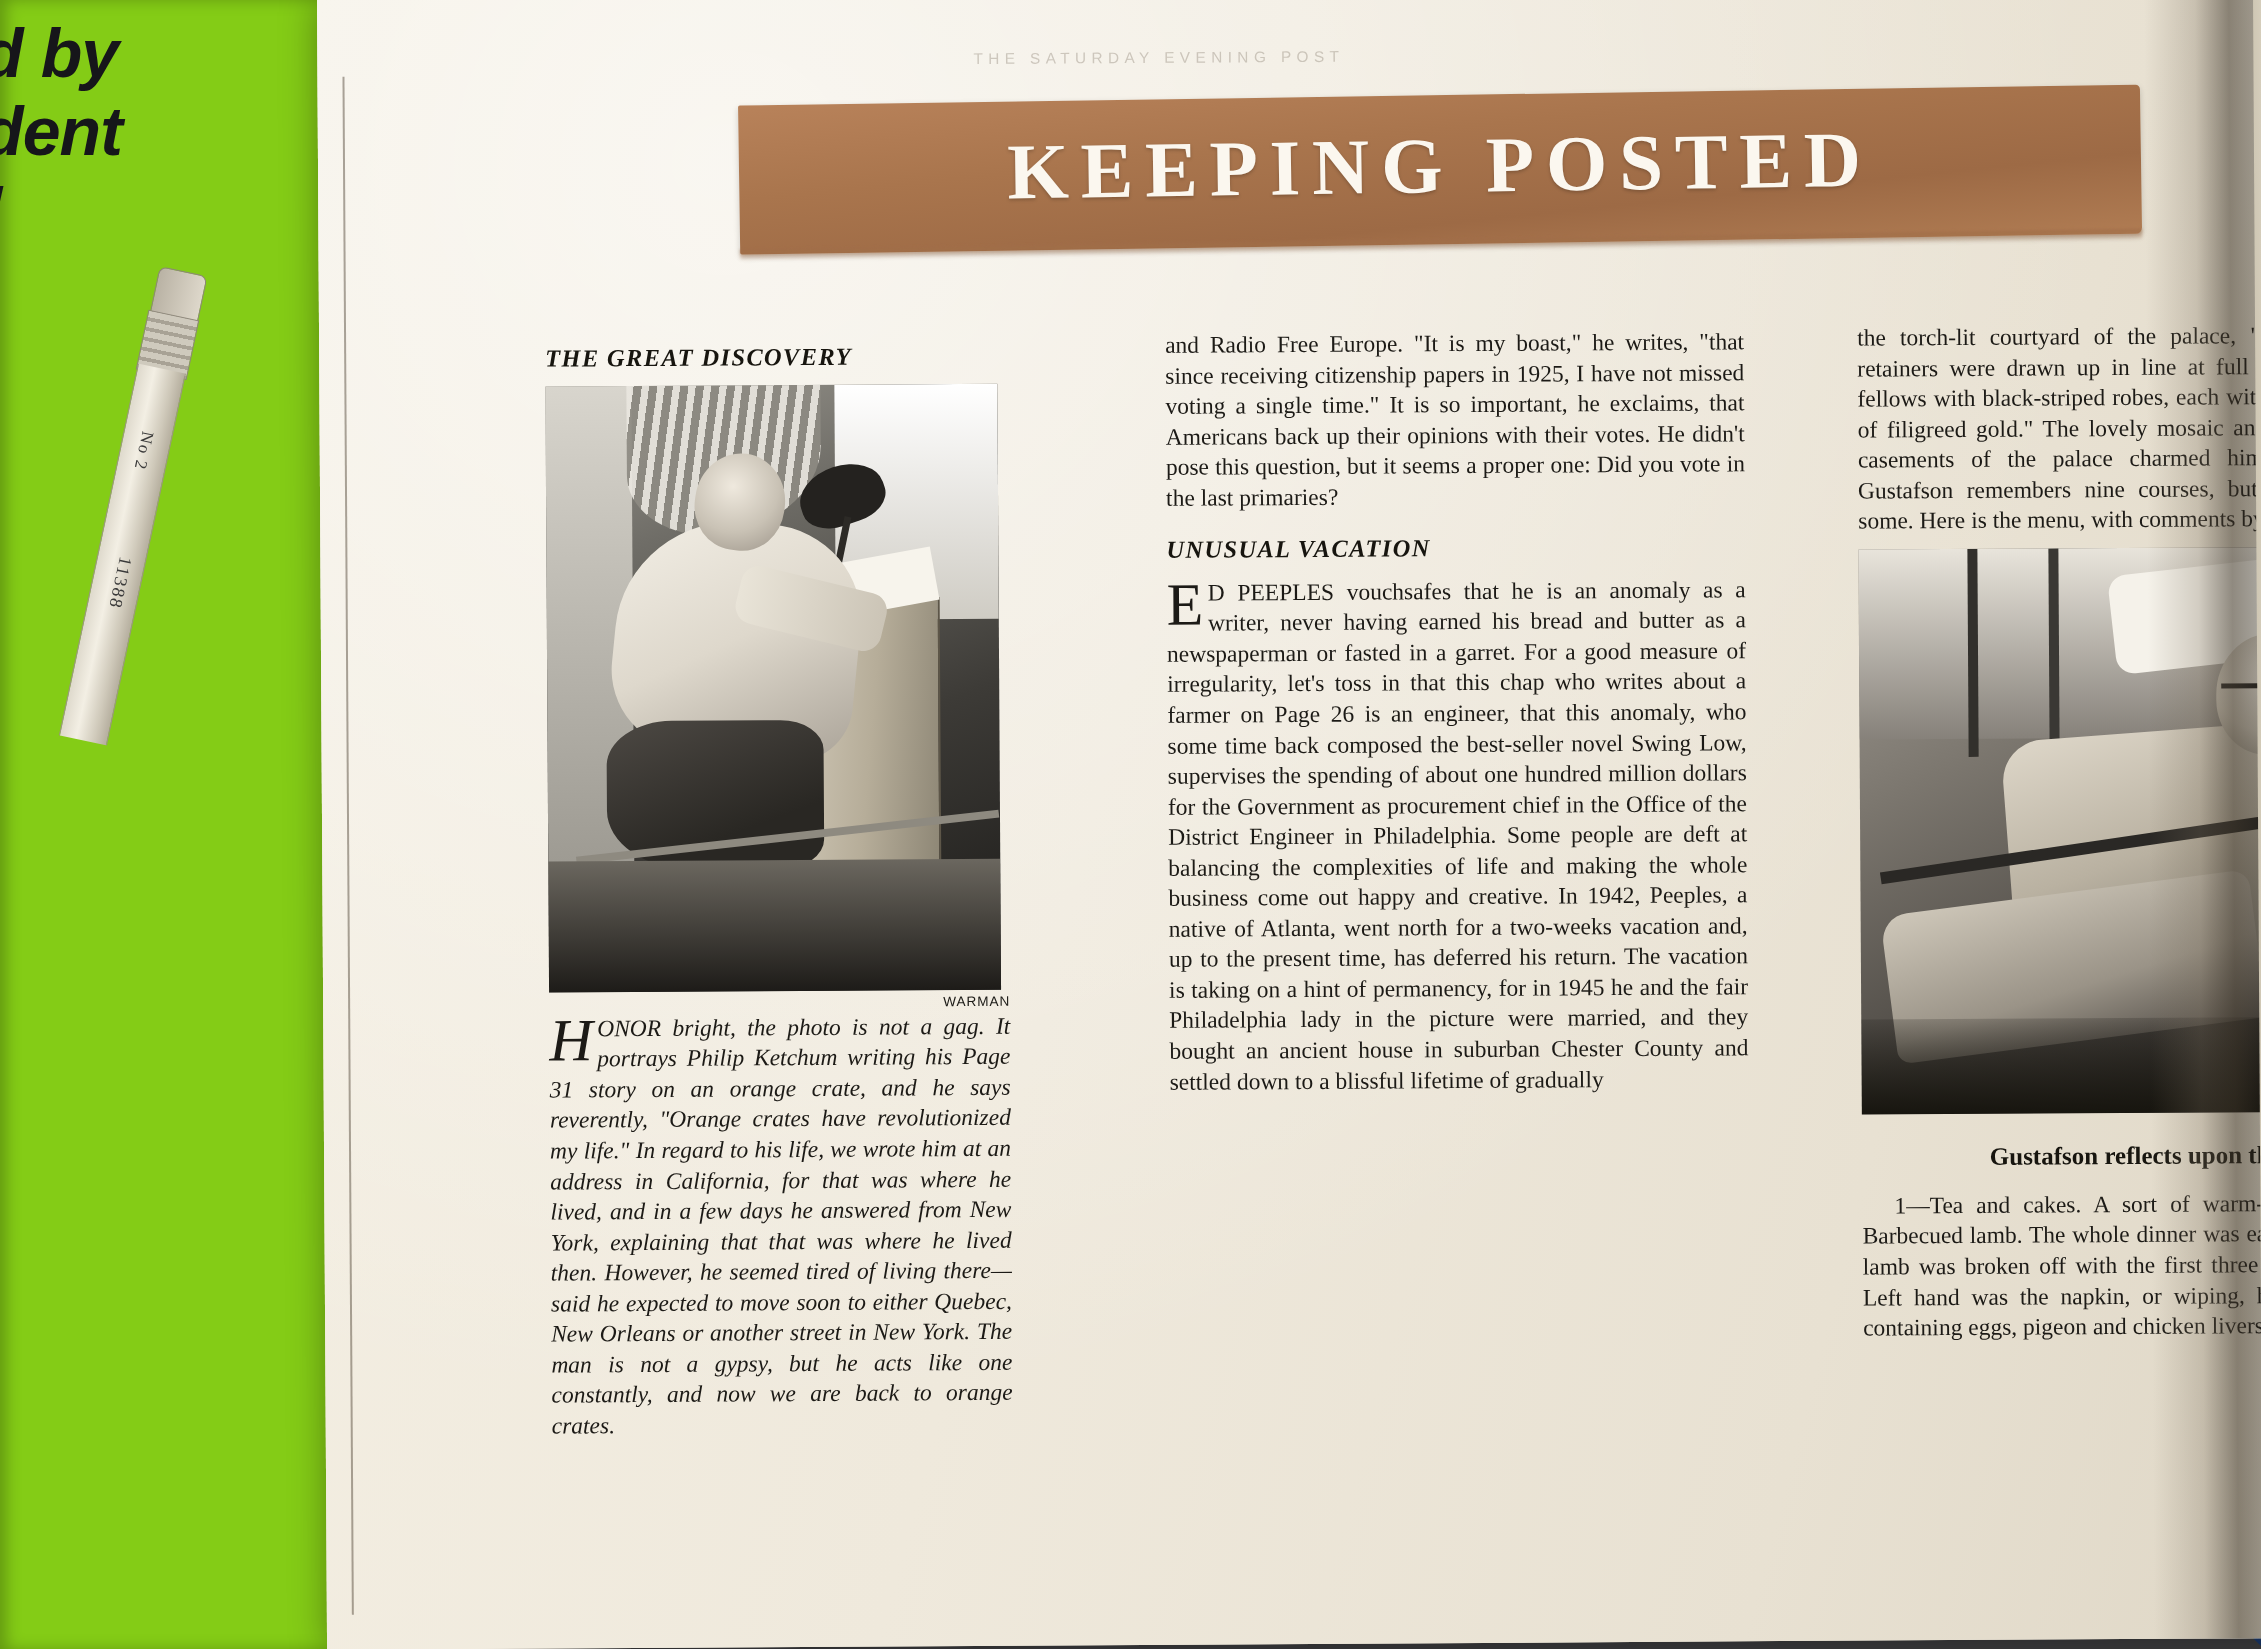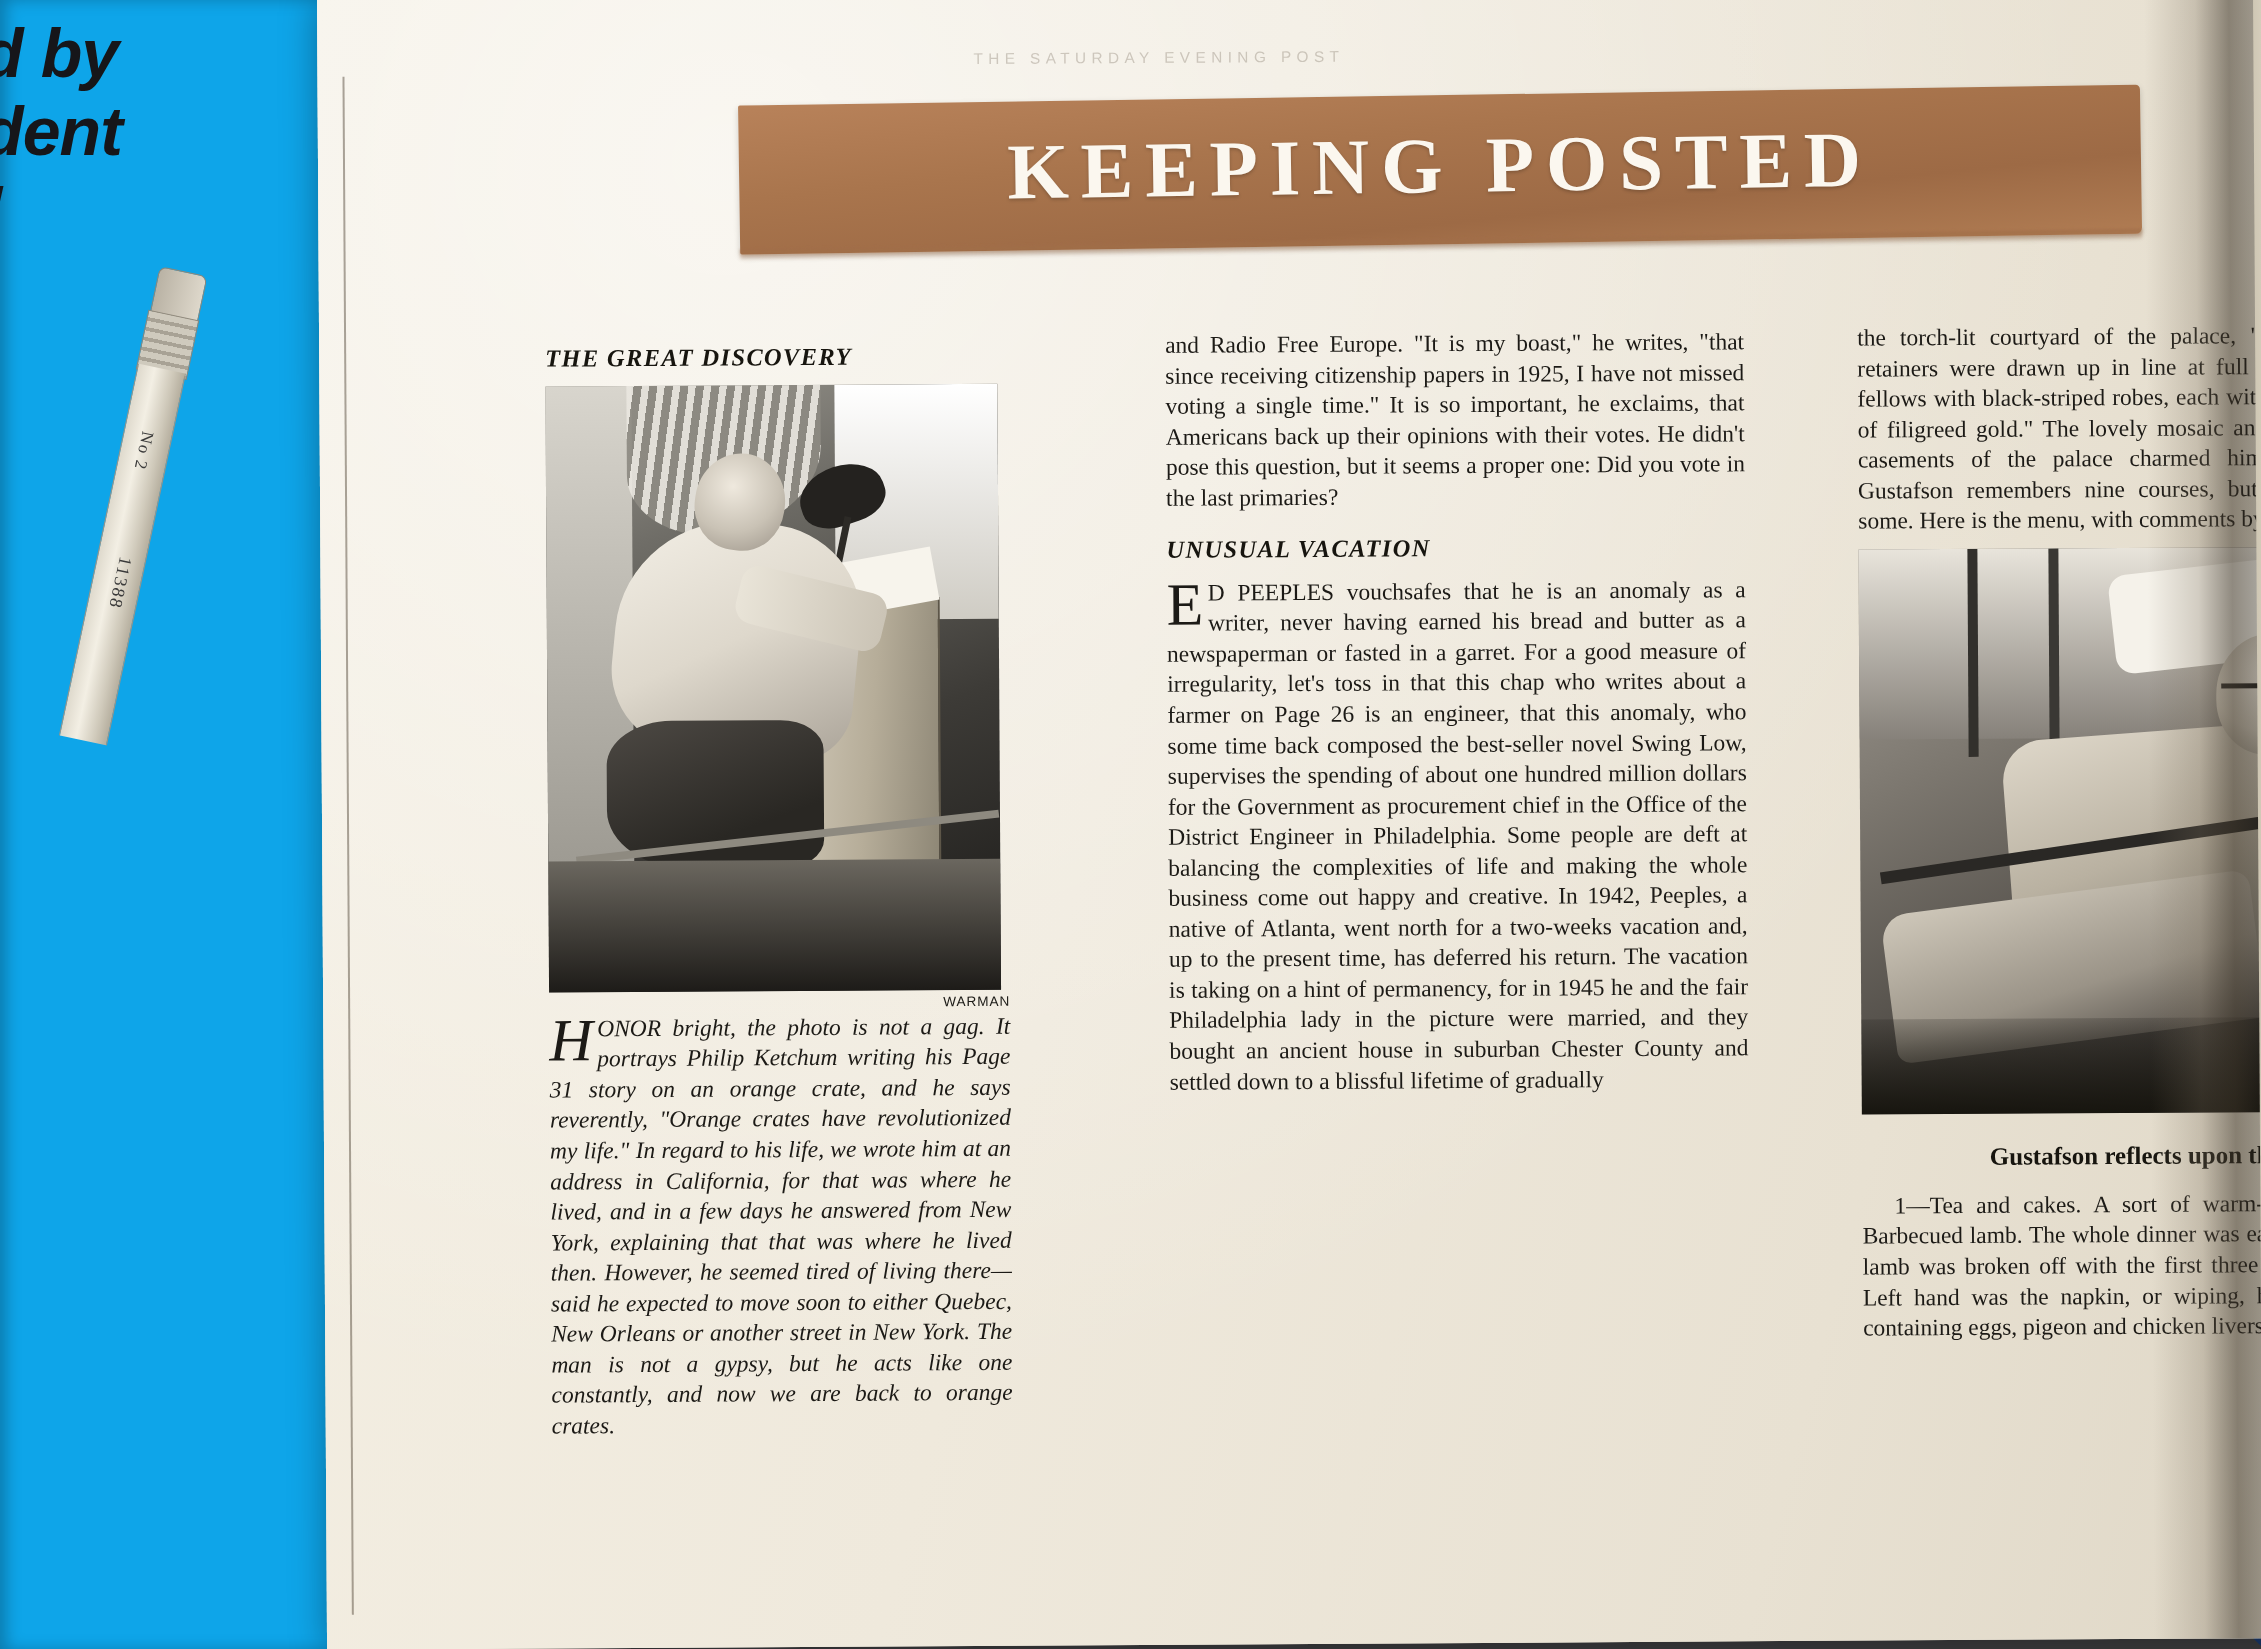--- a/index.html
+++ b/index.html
@@ -35,21 +35,21 @@
     border-radius: 55% 45% 50% 60% / 60% 55% 45% 40%;
     transform: rotate(-12deg);
   }
 
   
   .left-page {
     position: absolute;
     left: 0; top: 0;
     width: 344px;
     height: 1650px;
-    background: #0ea5e9;
+    background: #84cc16;
     box-shadow: 6.3px 0 15.4px rgba(0,0,0,.25) inset;
   }
   .left-page:after {
     content:"";
     position:absolute;
     right:0; top:0;
     width: 16.3px; height:100%;
     background: linear-gradient(90deg, rgba(0,0,0,0) 0%, rgba(80,70,55,.35) 100%);
   }
   .left-ad-text {

